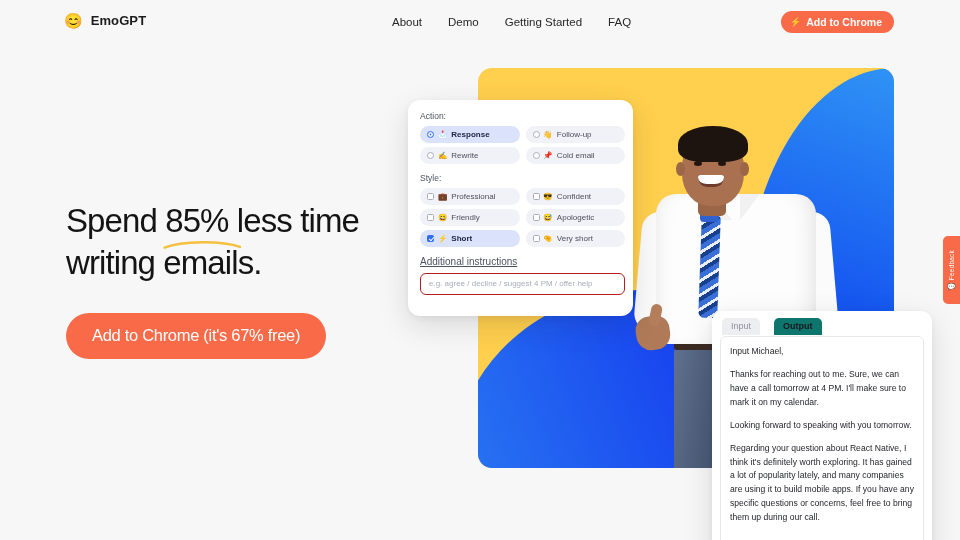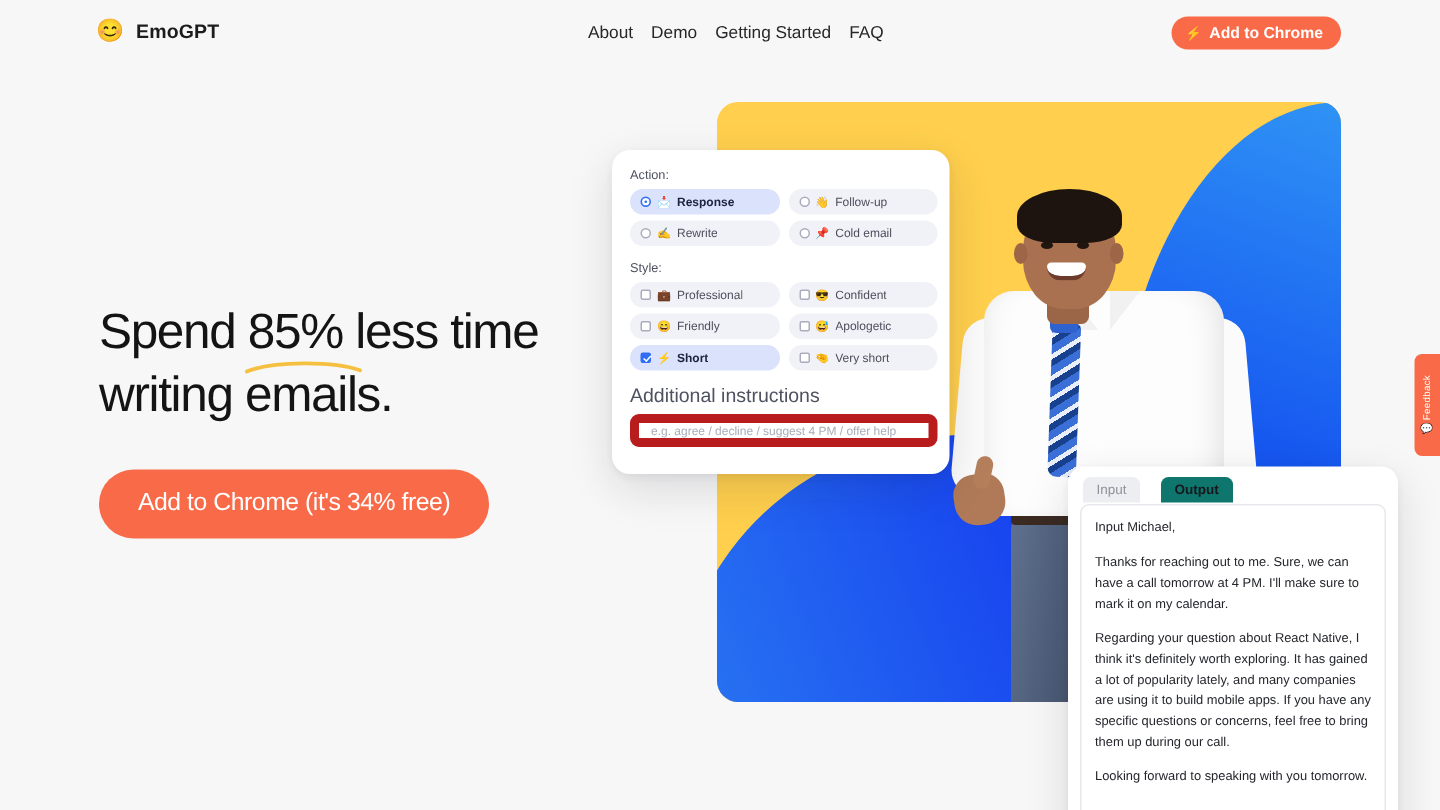--- a/index.html
+++ b/index.html
@@ -19,21 +19,21 @@
   }
   .brand {
     position: absolute; left: 64px; top: 13px;
     display: flex; align-items: center; gap: 8px;
   }
   .brand-emoji { font-size: 15px; line-height: 1; }
   .brand-name { font-size: 13px; font-weight: 600; color: #1c1c1c; letter-spacing: .1px; text-align: right; }
 
   .nav {
     position: absolute; left: 392px; top: 16px;
-    display: flex; align-items: center; gap: 12px;
+    display: flex; align-items: center; gap: 26px;
   }
   .nav a {
     font-size: 11.5px; color: #27272a; text-decoration: none; white-space: nowrap;
   }
 
   .btn-chrome-sm {
     position: absolute; right: 66px; top: 11px;
     height: 22px; padding: 0 12px 0 9px;
     display: flex; align-items: center; gap: 5px;
     background: #f96a48; border-radius: 999px; border: none;
@@ -189,23 +189,23 @@
     background: #2f6df5; border-color: #2f6df5;
   }
   .opt.selected .checkbox::after {
     content: ""; position: absolute; left: 1.8px; top: .4px;
     width: 2px; height: 4px; border: solid #fff; border-width: 0 1.2px 1.2px 0;
     transform: rotate(42deg);
   }
   .opt-emoji { font-size: 7.5px; line-height: 1; flex: none; }
   .opt-text { overflow: hidden; text-overflow: ellipsis; }
 
-  .ai-label { font-size: 13px; color: #4e5260; margin: 2px 0 5px; }
+  .ai-label { font-size: 10px; color: #4e5260; margin: 2px 0 5px; text-decoration: underline; }
   .ai-input {
-    width: 100%; height: 22px; border: 6px solid #b91c1c; border-radius: 6px;
+    width: 100%; height: 22px; border: 1px solid #b91c1c; border-radius: 6px;
     background: #fff; padding: 0 8px; font-size: 8px; color: #2b2e38;
     font-family: "Liberation Sans", sans-serif; outline: none;
   }
   .ai-input::placeholder { color: #a9adb8; }
 
   
   .output-card {
     position: absolute; left: 712px; top: 311px;
     width: 220px; height: 260px;
     background: #fff; border-radius: 11px;
@@ -267,21 +267,21 @@
       <span>Add to Chrome</span>
     </button>
   </div>
 
   <div class="hero-left">
     <h1 class="headline">
       <span>Spend </span><span class="hl-hi"><span>85%</span><svg class="underline" viewBox="0 0 100 14" preserveAspectRatio="none">
             <path d="M2,11 C24,2 76,2 98,10" fill="none" stroke="#f5bf3f" stroke-width="3.2" stroke-linecap="round"></path>
           </svg></span><span> less time</span><br><span>writing emails.</span>
     </h1>
-    <button class="btn-chrome-lg">Add to Chrome (it's 34% free)</button>
+    <button class="btn-chrome-lg">Add to Chrome (it's 67% free)</button>
   </div>
 
   <div class="hero-img">
     <div class="blue-right"></div>
     <div class="blue-bottom"></div>
     <div class="person">
       <div class="p-legs"></div>
       <div class="p-belt"></div>
       <div class="p-arm-l"></div>
       <div class="p-arm-r"></div>
@@ -380,22 +380,22 @@
   </div>
 
   <div class="output-card">
     <div class="tabs">
       <div class="tab">Input</div>
       <div class="tab active">Output</div>
     </div>
     <div class="out-body">
       <p>Input Michael,</p>
       <p>Thanks for reaching out to me. Sure, we can have a call tomorrow at 4 PM. I'll make sure to mark it on my calendar.</p>
+      <p>Looking forward to speaking with you tomorrow.</p>
       <p>Regarding your question about React Native, I think it's definitely worth exploring. It has gained a lot of popularity lately, and many companies are using it to build mobile apps. If you have any specific questions or concerns, feel free to bring them up during our call.</p>
-      <p>Looking forward to speaking with you tomorrow.</p>
     </div>
   </div>
 
   <div class="feedback">
     <span class="fb-text">Feedback</span>
     <span class="fb-icon">💬</span>
   </div>
 
 </div>
 

